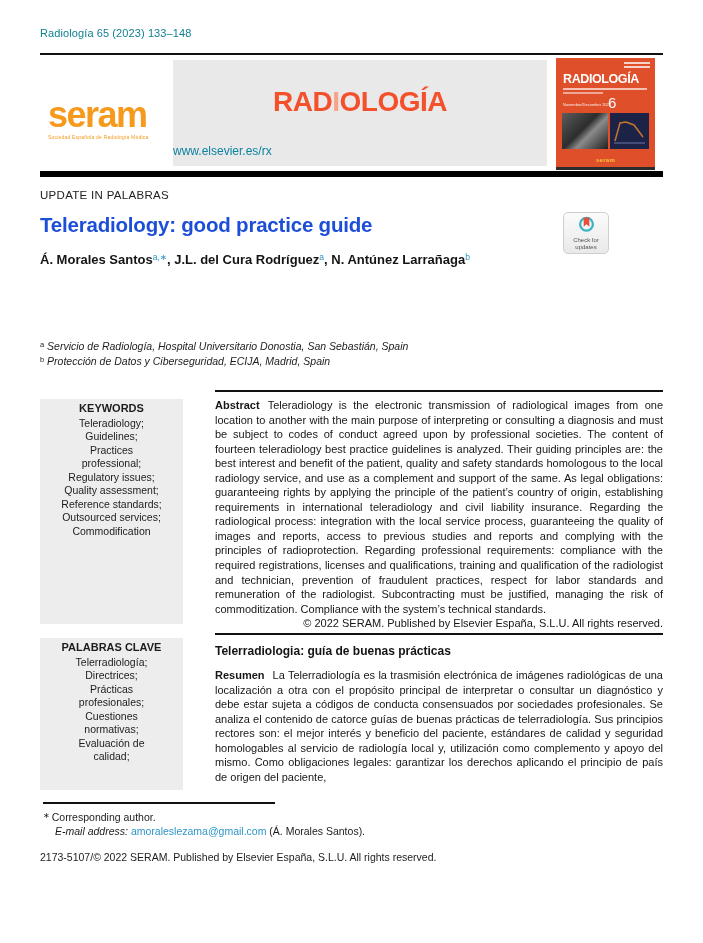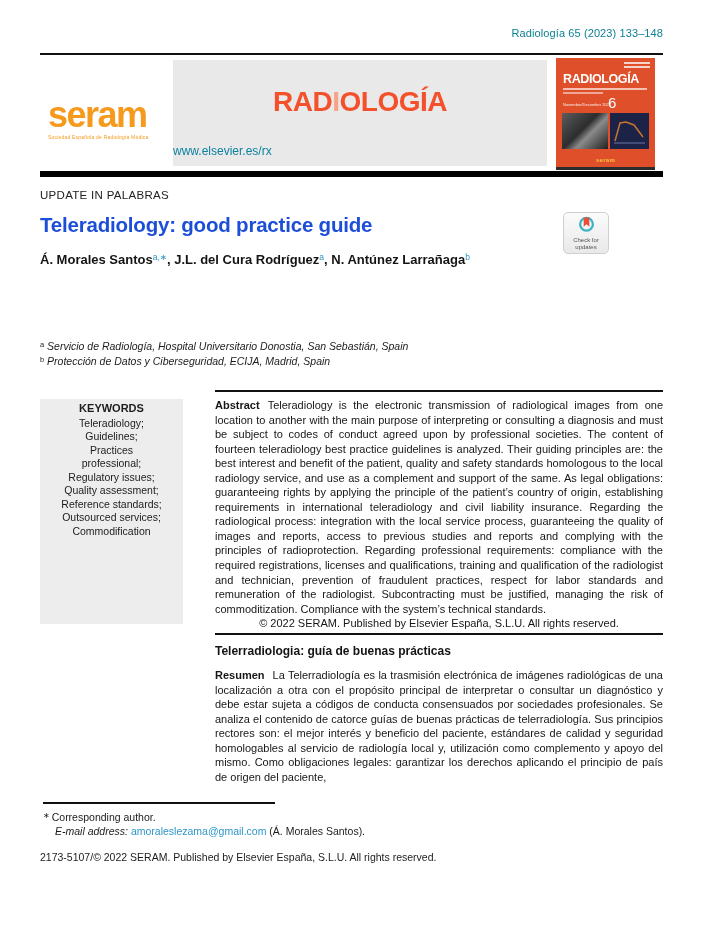--- a/index.html
+++ b/index.html
@@ -10,21 +10,21 @@
     width: 703px;
     height: 943px;
     background: #ffffff;
     overflow: hidden;
     margin: 0 auto;
   }
 
   
   .citation {
     position: absolute; left: 40px; top: 27px; width: 623px;
-    text-align: right; font-size: 11px; color: #0d7f91; letter-spacing: .1px;
+    text-align: left; font-size: 11px; color: #0d7f91; letter-spacing: .1px;
   }
   .rule-thin {
     position: absolute; left: 40px; top: 53px; width: 623px; height: 2px; background: #111;
   }
 
   
   .header { position: absolute; left: 40px; top: 58px; width: 623px; height: 110px; }
 
   .seram { position: absolute; left: 8px; top: 40px; width: 128px; text-align: left; }
   .seram-word {
@@ -121,21 +121,21 @@
   .kw-box-en { top: 399px; width: 143px; height: 225px; }
   .kw-box-es { top: 638px; width: 143px; height: 152px; }
   .kw-title { font-size: 11px; font-weight: bold; margin-bottom: 1px; }
   .kw-list { white-space: pre-line; }
 
   .abstract-en {
     position: absolute; left: 215px; top: 398px; width: 448px;
     font-size: 11px; line-height: 14.55px; text-align: justify; color: #161616;
   }
   .abs-label { font-weight: bold; padding-right: 8px; }
-  .abs-copyright { text-align: center; }
+  .abs-copyright { text-align: right; }
 
   .abs-rule-es { position: absolute; left: 215px; top: 633px; width: 448px; height: 1.7px; background: #111; }
   .es-heading {
     position: absolute; left: 215px; top: 644px; width: 448px;
     font-size: 12px; font-weight: bold; color: #141414;
   }
   .abstract-es {
     position: absolute; left: 215px; top: 668px; width: 448px;
     font-size: 11px; line-height: 14.55px; text-align: justify; color: #161616;
   }
@@ -236,20 +236,31 @@
   </div>
 
   <div class="abstract-en">
     <div><span class="abs-label">Abstract</span><span>Teleradiology is the electronic transmission of radiological images from one location to another with the main purpose of interpreting or consulting a diagnosis and must be subject to codes of conduct agreed upon by professional societies. The content of fourteen teleradiology best practice guidelines is analyzed. Their guiding principles are: the best interest and benefit of the patient, quality and safety standards homologous to the local radiology service, and use as a complement and support of the same. As legal obligations: guaranteeing rights by applying the principle of the patient’s country of origin, establishing requirements in international teleradiology and civil liability insurance. Regarding the radiological process: integration with the local service process, guaranteeing the quality of images and reports, access to previous studies and reports and complying with the principles of radioprotection. Regarding professional requirements: compliance with the required registrations, licenses and qualifications, training and qualification of the radiologist and technician, prevention of fraudulent practices, respect for labor standards and remuneration of the radiologist. Subcontracting must be justified, managing the risk of commoditization. Compliance with the system’s technical standards.</span></div>
     <div class="abs-copyright">© 2022 SERAM. Published by Elsevier España, S.L.U. All rights reserved.</div>
   </div>
 
   <div class="abs-rule-es"></div>
   <div class="es-heading">Telerradiologia: guía de buenas prácticas</div>
 
+  <div class="kw-box kw-box-es">
+    <div class="kw-title">PALABRAS CLAVE</div>
+    <div class="kw-list">Telerradiología;
+Directrices;
+Prácticas
+profesionales;
+Cuestiones
+normativas;
+Evaluación de
+calidad;</div>
+  </div>
 
   <div class="abstract-es">
     <div><span class="abs-label">Resumen</span><span>La Telerradiología es la trasmisión electrónica de imágenes radiológicas de una localización a otra con el propósito principal de interpretar o consultar un diagnóstico y debe estar sujeta a códigos de conducta consensuados por sociedades profesionales. Se analiza el contenido de catorce guías de buenas prácticas de telerradiología. Sus principios rectores son: el mejor interés y beneficio del paciente, estándares de calidad y seguridad homologables al servicio de radiología local y, utilización como complemento y apoyo del mismo. Como obligaciones legales: garantizar los derechos aplicando el principio de país de origen del paciente,</span></div>
   </div>
 
   <div class="foot-rule"></div>
   <div class="footnote">
     <div><span class="fn-asterisk">∗</span><span>Corresponding author.</span></div>
     <div class="fn-line2"><span class="email-label">E-mail address:</span>
       <span class="email-link">amoraleslezama@gmail.com</span><span> (Á. Morales Santos).</span></div>

